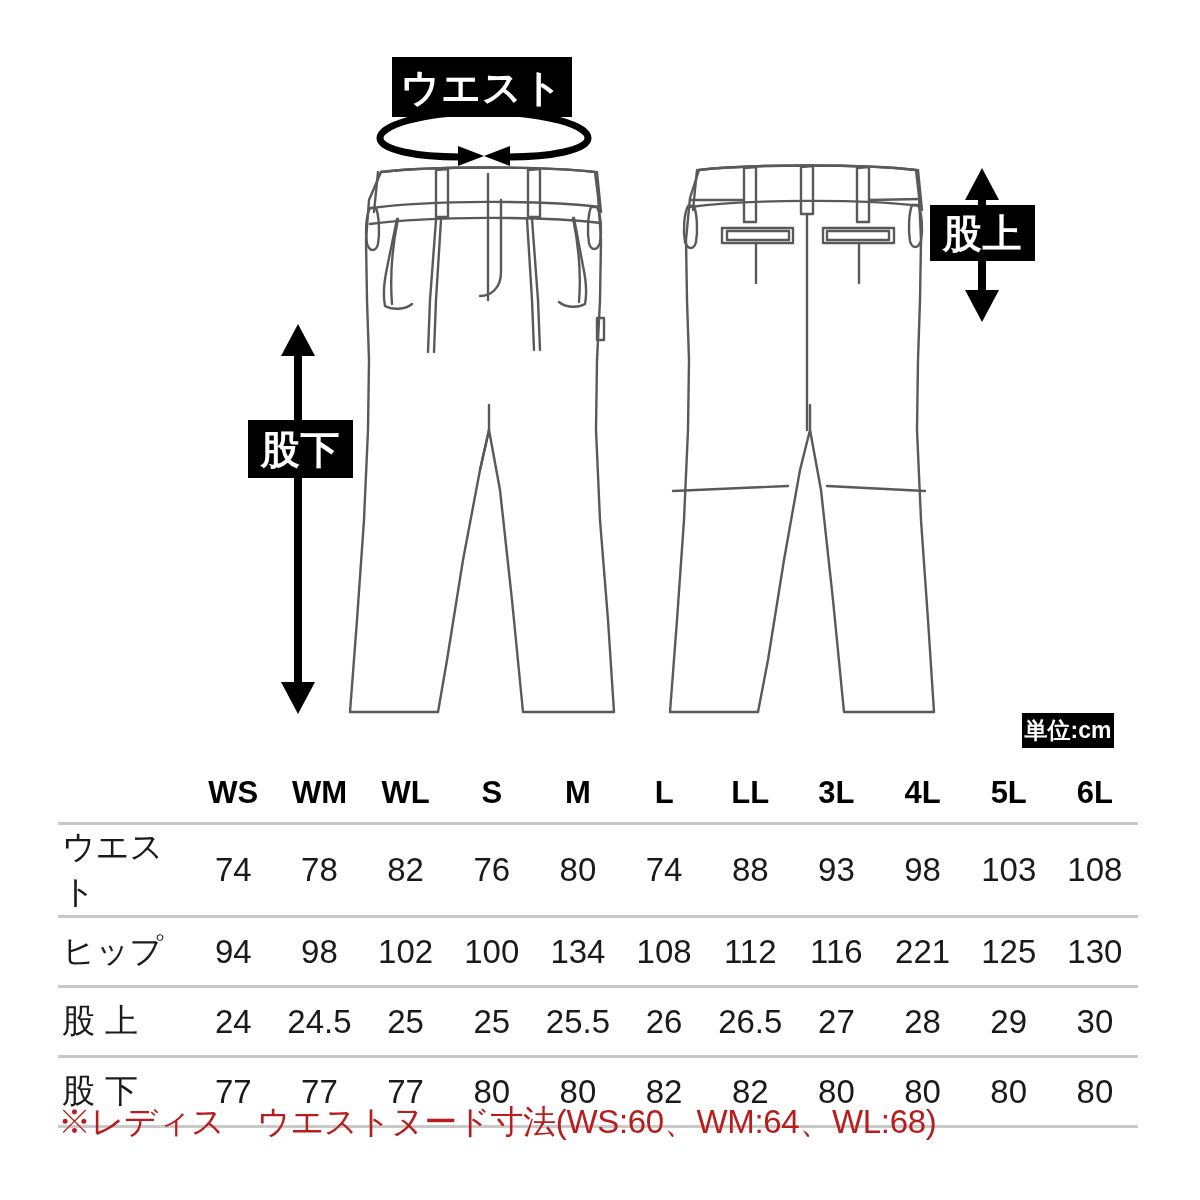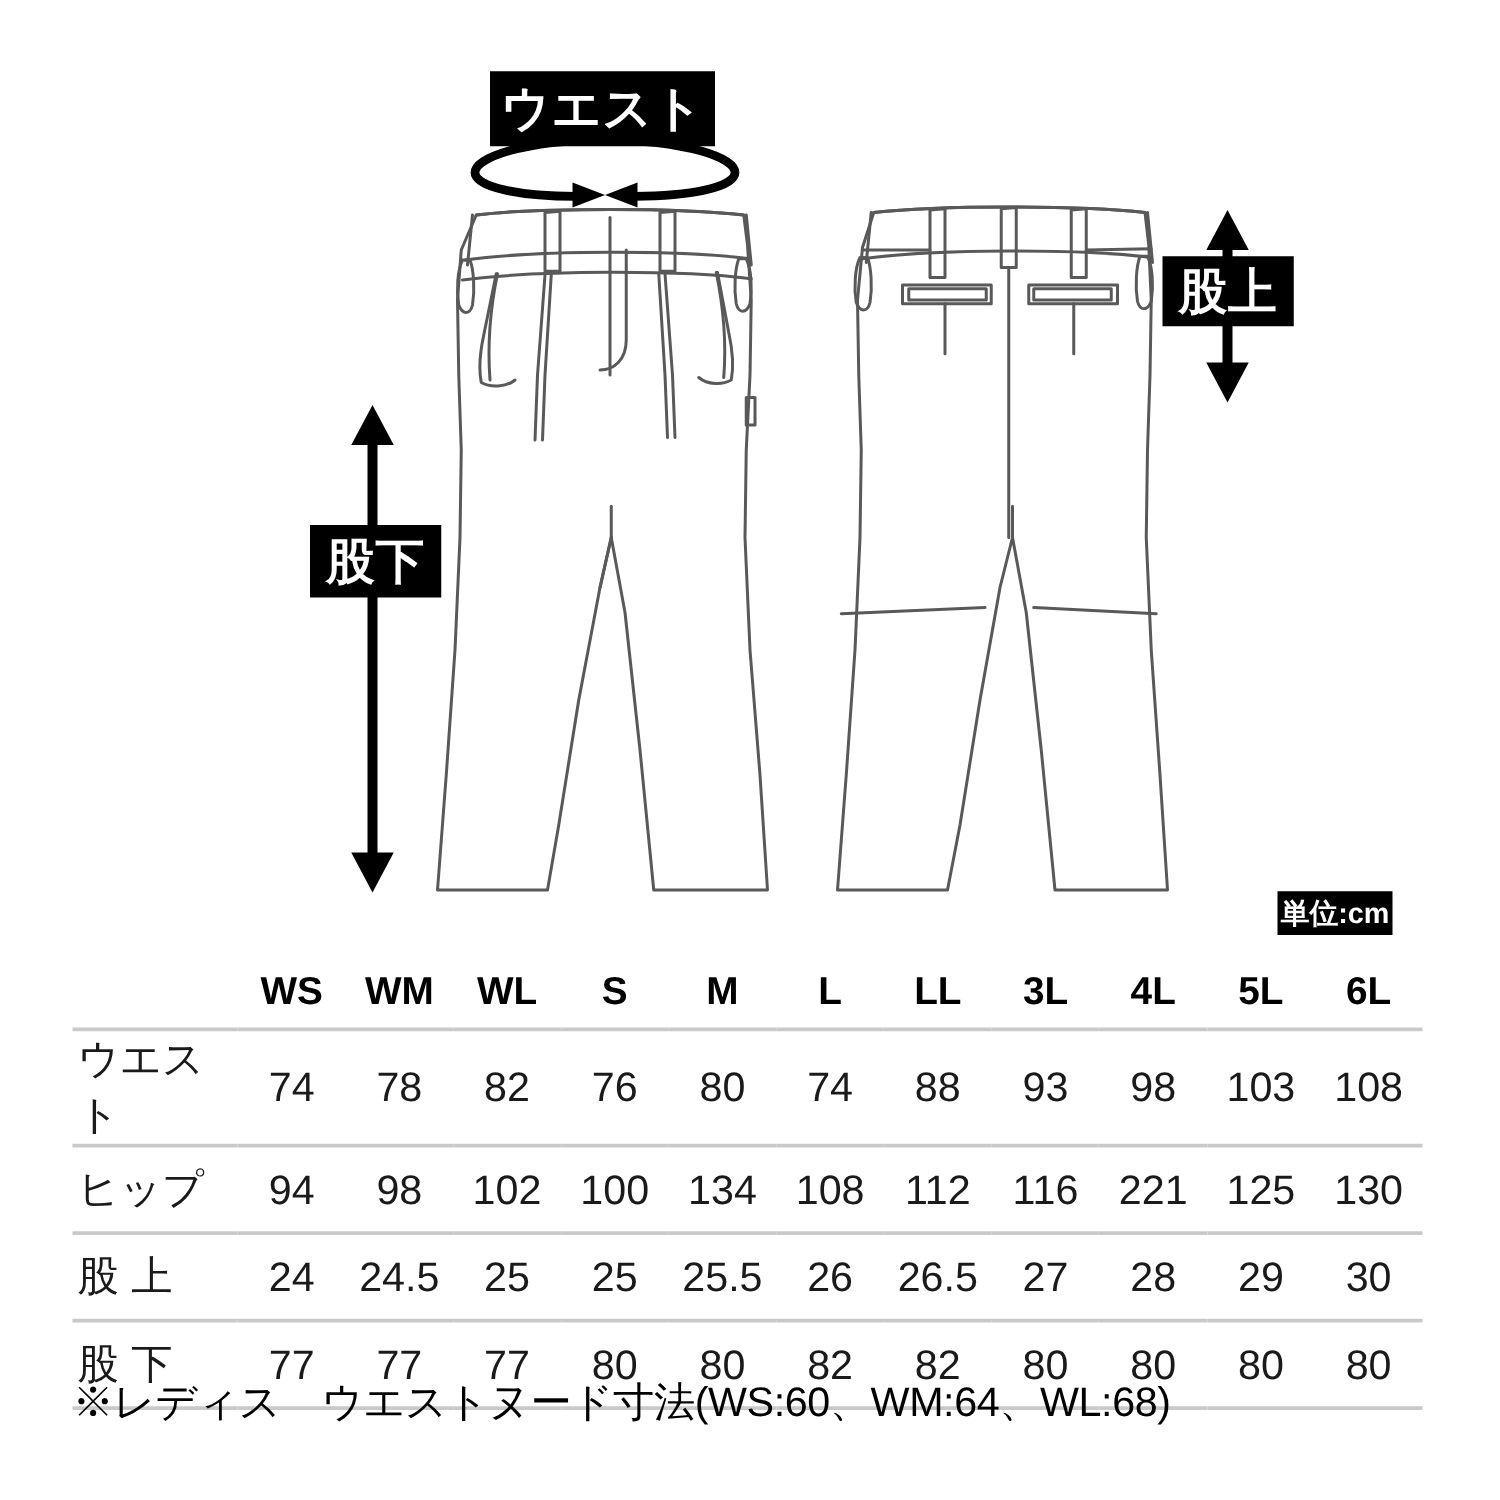--- a/index.html
+++ b/index.html
@@ -123,21 +123,21 @@
     letter-spacing: 0.30em;
   }
   col.c-label { width: 132px; }
   col.c-size  { width: 86px; }
 
   #footnote {
     position: absolute;
     left: 58px;
     top: 1100px;
     font-size: 33px;
-    color: #000000;
+    color: #b91c1c;
     white-space: nowrap;
     letter-spacing: -0.01em;
   }
 </style>
 </head>
 <body>
 
 <div id="page">
 
   <div id="diagram">

